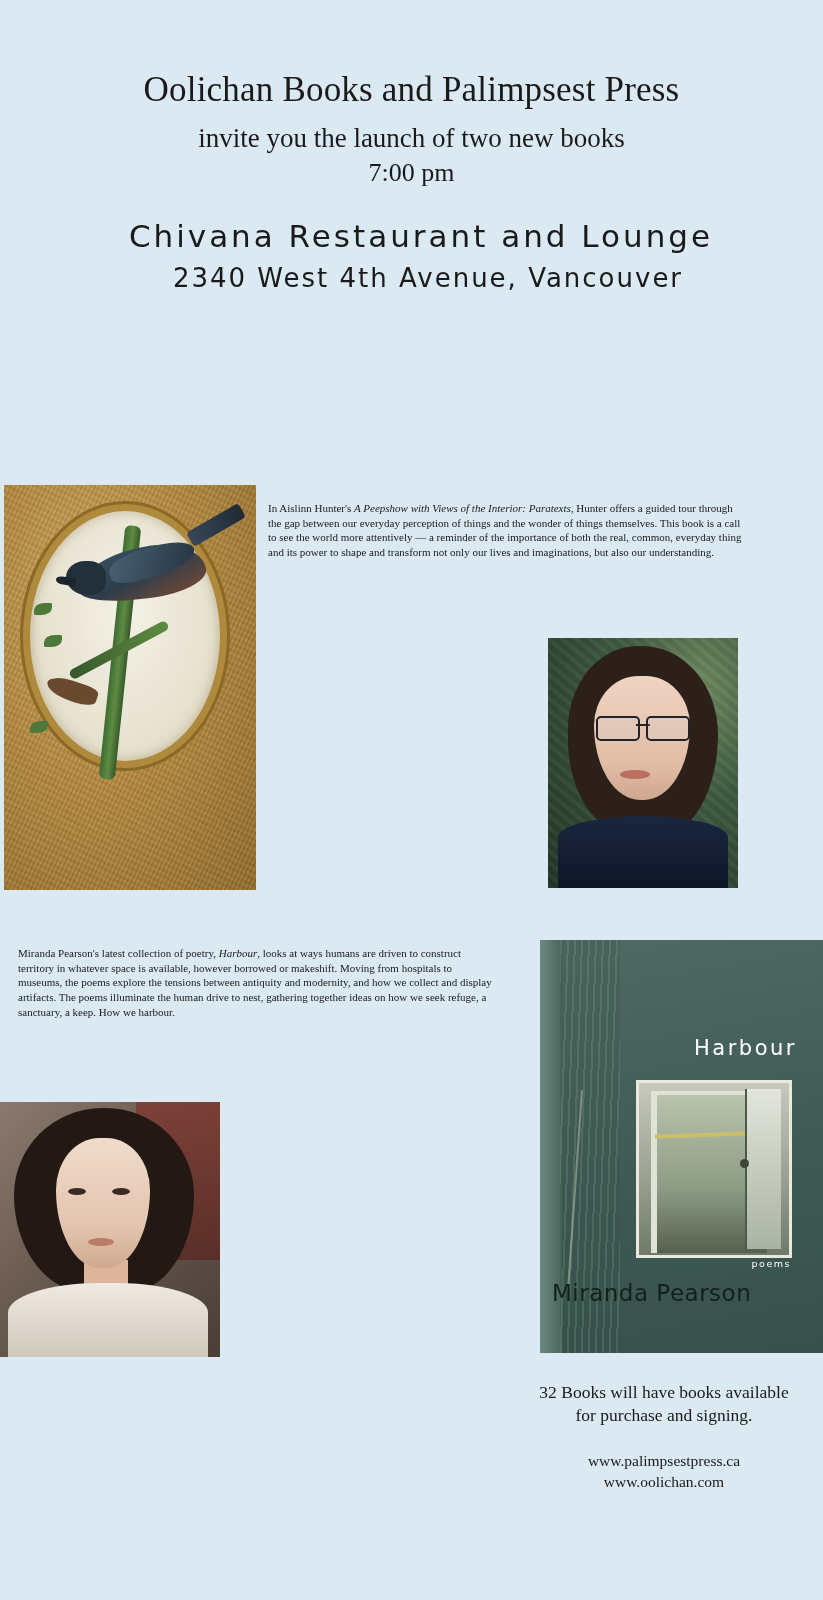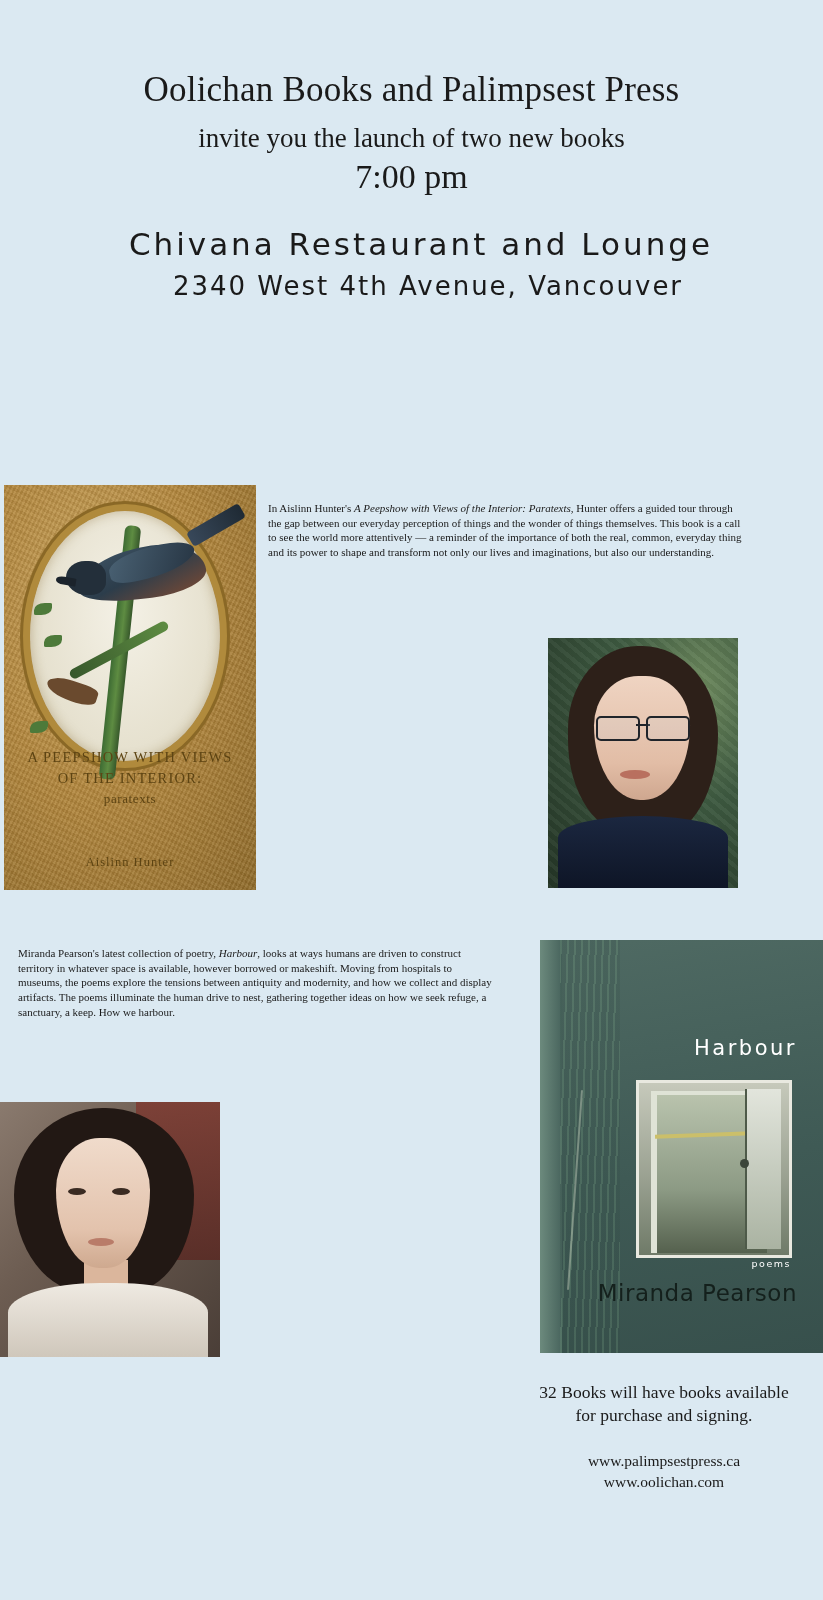--- a/index.html
+++ b/index.html
@@ -37,21 +37,21 @@
     font-size: 27px;
     margin-top: 14px;
     font-family: "Liberation Serif", serif;
   }
   .h-date {
     font-size: 30px;
     margin-top: 32px;
     font-family: "Liberation Serif", serif;
   }
   .h-time {
-    font-size: 34px;
+    font-size: 26px;
     margin-top: 4px;
     font-family: "Liberation Serif", serif;
   }
   .h-venue {
     font-size: 31px;
     margin-top: 30px;
     font-family: "DejaVu Sans", sans-serif;
     letter-spacing: 3px;
     font-weight: 400;
     margin-left: 19px;
@@ -428,21 +428,21 @@
     color: #ffffff;
     font-family: "DejaVu Sans", sans-serif;
     font-size: 9.5px;
     letter-spacing: 1.5px;
   }
   .cover2 .author {
     position: absolute;
     left: 12px;
     right: 26px;
     top: 340px;
-    text-align: right;
+    text-align: left;
     color: #14201c;
     font-family: "DejaVu Sans", sans-serif;
     font-size: 23px;
     letter-spacing: 0.5px;
   }
 
   .photo2 {
     position: absolute;
     left: 0;
     top: 167px;
@@ -563,26 +563,20 @@
       <div class="branch2"></div>
       <div class="leaf" style="left:30px; top:118px;"></div>
       <div class="leaf" style="left:40px; top:150px;"></div>
       <div class="leaf" style="left:26px; top:236px;"></div>
       <div class="bird-tail"></div>
       <div class="bird-body"></div>
       <div class="bird-wing"></div>
       <div class="bird-head"></div>
       <div class="bird-beak"></div>
       <div class="bird2"></div>
-      <div class="title-block">
-        <div class="t1">A PEEPSHOW WITH VIEWS</div>
-        <div class="t1">OF THE INTERIOR:</div>
-        <div class="t2">paratexts</div>
-        <div class="t3">Aislinn Hunter</div>
-      </div>
     </div>
 
     <p class="blurb1"><span>In Aislinn Hunter's </span><em>A Peepshow with Views of the Interior: Paratexts</em><span>, Hunter offers a guided tour through the gap between our everyday perception of things and the wonder of things themselves. This book is a call to see the world more attentively — a reminder of the importance of both the real, common, everyday thing and its power to shape and transform not only our lives and imaginations, but also our understanding.</span></p>
 
     <div class="photo1">
       <div class="bg"></div>
       <div class="leaves"></div>
       <div class="hair"></div>
       <div class="face"></div>
       <div class="glasses">

